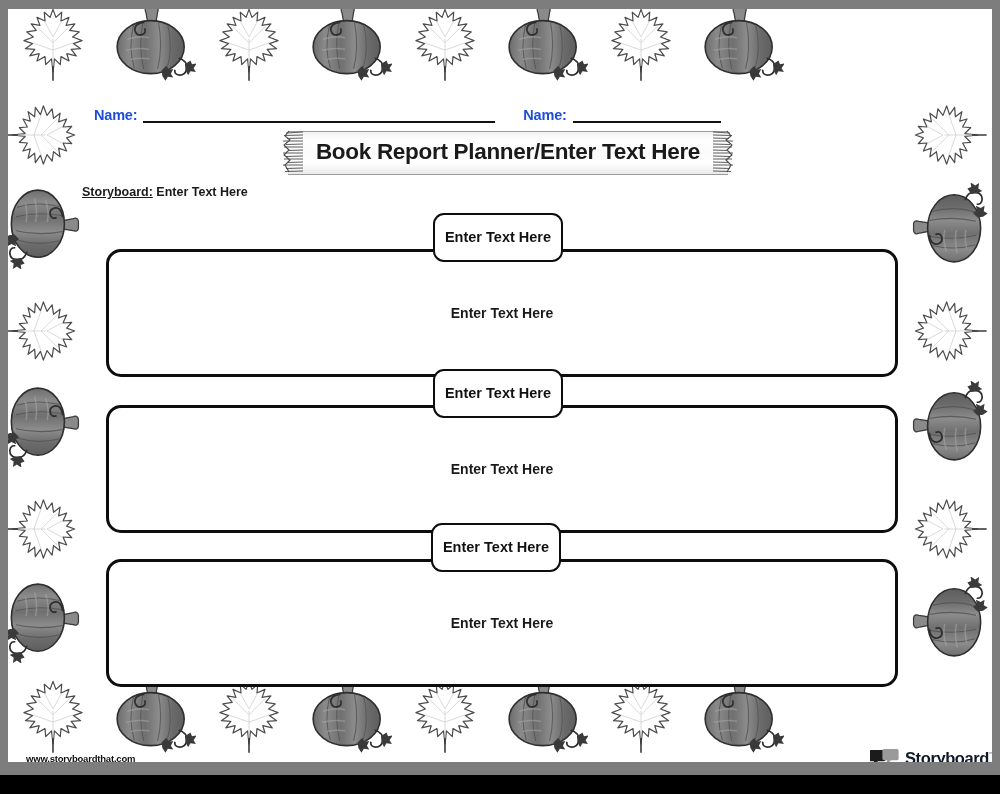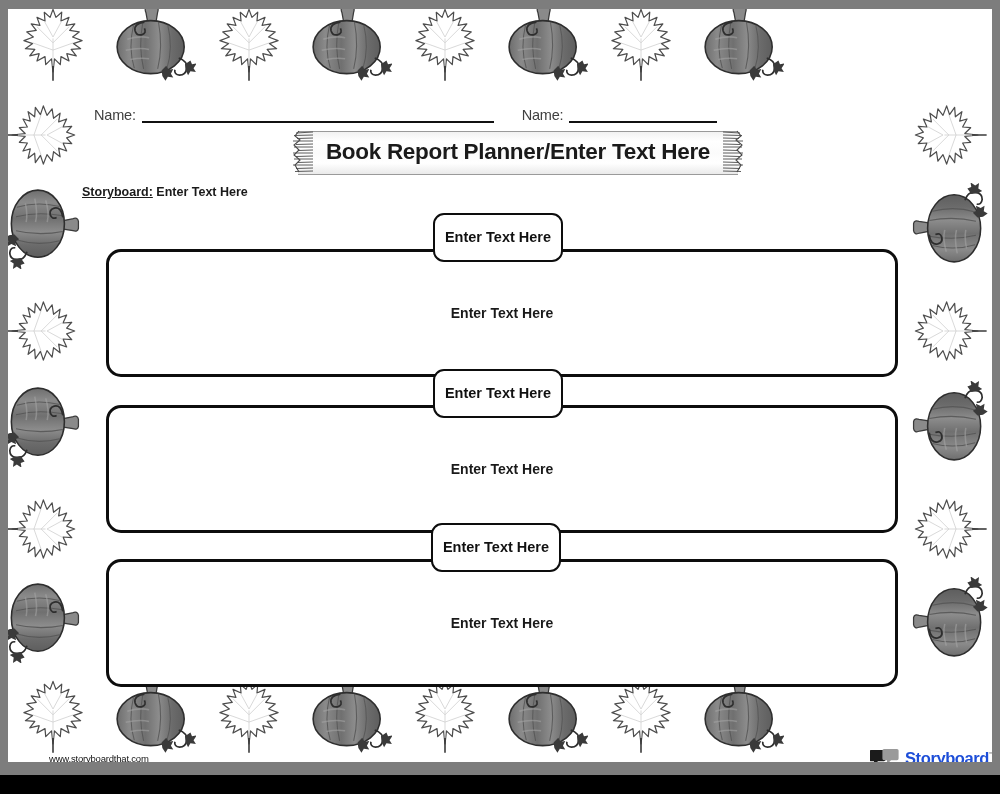--- a/index.html
+++ b/index.html
@@ -11,28 +11,28 @@
   .gray-frame{position:absolute;left:0;top:0;width:1000px;height:775px;background:#7d7d7d;}
   .page{position:absolute;left:8px;top:9px;width:984px;height:753px;background:#ffffff;overflow:hidden;}
 
   
   .deco{position:absolute;}
   .deco svg{display:block;}
 
   
   .namedate{position:absolute;left:86px;top:92px;width:640px;height:22px;
             display:flex;align-items:flex-end;}
-  .nd-label{font-size:14.5px;font-weight:normal;color:#404040;letter-spacing:-.2px;}
+  .nd-label{font-size:14.5px;font-weight:bold;color:#1d4ed8;letter-spacing:-.2px;}
   .nd-line{border-bottom:2px solid #111;height:15px;}
   .nd-line.name{width:352px;margin:0 0 0 6px;}
   .nd-line.date{width:148px;margin:0 0 0 6px;}
   .nd-gap{width:28px;}
 
   
-  .banner{position:absolute;left:276px;top:122px;width:468px;height:26px;}
+  .banner{position:absolute;left:266px;top:122px;width:468px;height:26px;}
   .banner-paper{position:absolute;left:14px;top:0;width:440px;height:42px;
       background:linear-gradient(180deg,#f2f2f2 0%,#ffffff 22%,#fbfbfb 50%,#ffffff 74%,#eaeaea 100%);
       border-top:1px solid #9a9a9a;border-bottom:1px solid #9a9a9a;}
   .banner-title{position:absolute;left:0;top:0;width:468px;height:42px;
       display:flex;align-items:center;justify-content:center;
       font-size:22.5px;font-weight:bold;color:#1a1a1a;letter-spacing:-.3px;
       white-space:nowrap;}
   .fringe{position:absolute;top:-1px;width:22px;height:44px;}
 
   
@@ -44,26 +44,26 @@
   
   .section{position:absolute;}
   .big-box{position:absolute;border:3px solid #0d0d0d;border-radius:15px;background:#fff;}
   .big-box .inner-text{position:absolute;left:0;right:0;
        text-align:center;font-size:14px;font-weight:bold;color:#1a1a1a;}
   .tag{position:absolute;border:2.5px solid #0d0d0d;border-radius:11px;background:#fff;
        display:flex;align-items:center;justify-content:center;text-align:center;
        font-size:14.5px;font-weight:bold;color:#111;line-height:1.08;z-index:4;}
 
   
-  .url{position:absolute;left:18px;top:744px;font-size:9.5px;font-weight:normal;color:#111;
-       letter-spacing:-.2px;z-index:6;margin-left:23px;}
+  .url{position:absolute;left:18px;top:744px;font-size:9.5px;font-weight:bold;color:#111;
+       letter-spacing:-.2px;z-index:6;}
   .logo{position:absolute;left:862px;top:737px;height:24px;display:flex;align-items:center;z-index:6;}
   .logo .bub{position:relative;width:30px;height:20px;margin-right:5px;}
   .logo .word{font-size:16.5px;font-weight:bold;letter-spacing:-.4px;}
-  .logo .w1{color:#1d4ed8;}
+  .logo .w1{color:#0f172a;}
   .logo .w2{color:#b9b9b9;}
 </style>
 </head>
 <body>
 
 <div id="worksheet">
   <div class="gray-frame"></div>
   <div class="page">
 
     <div id="deco-layer">

